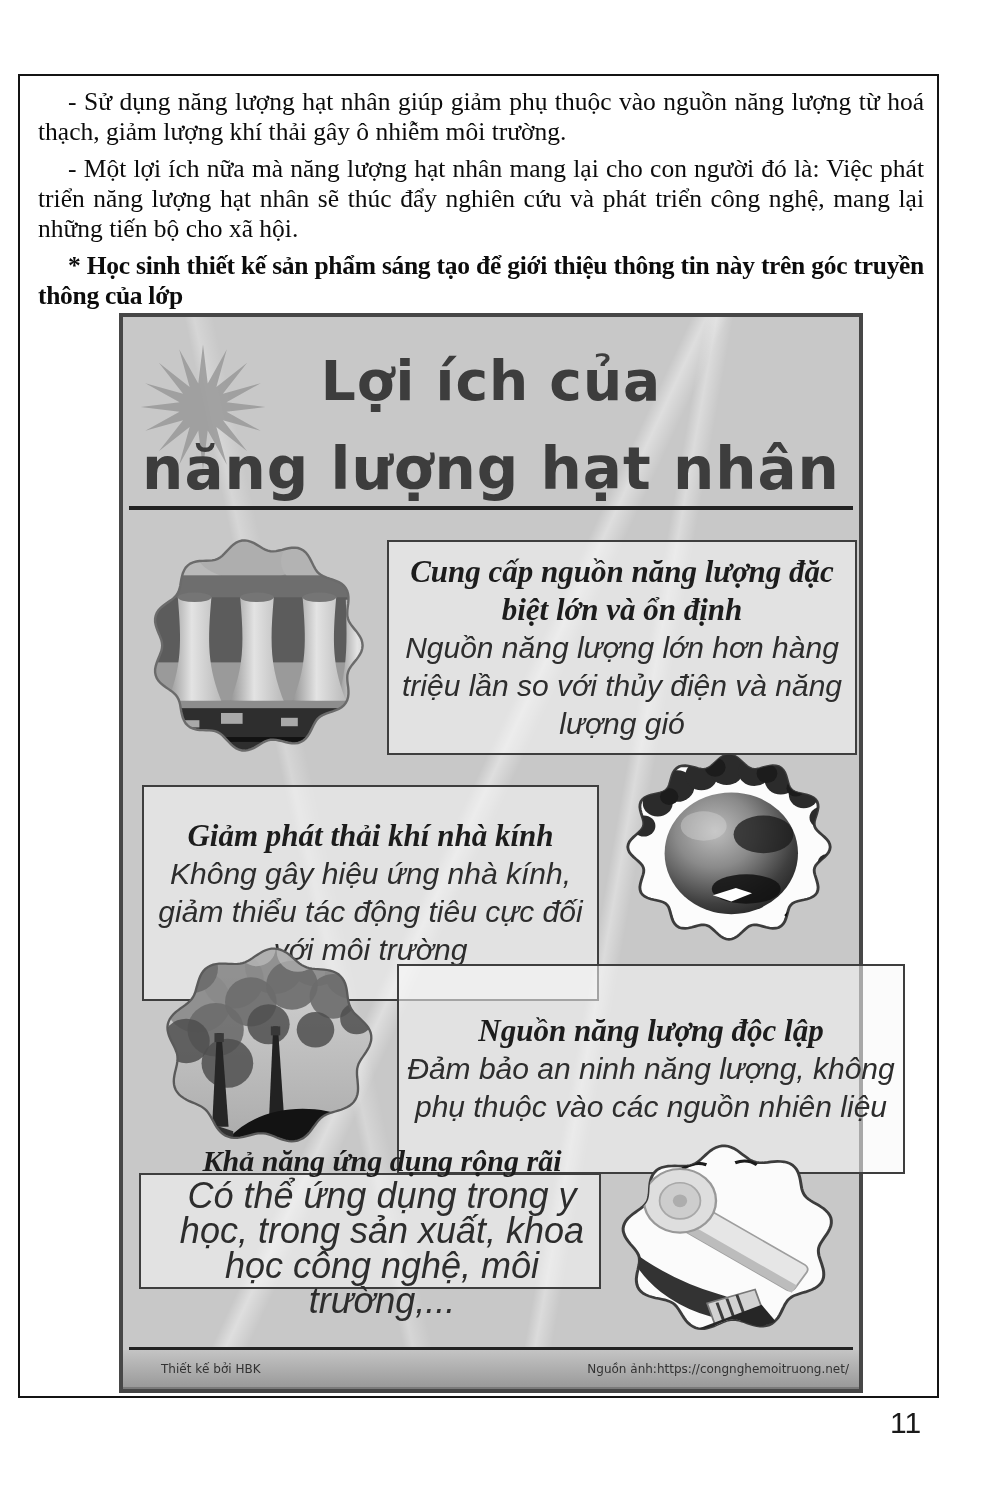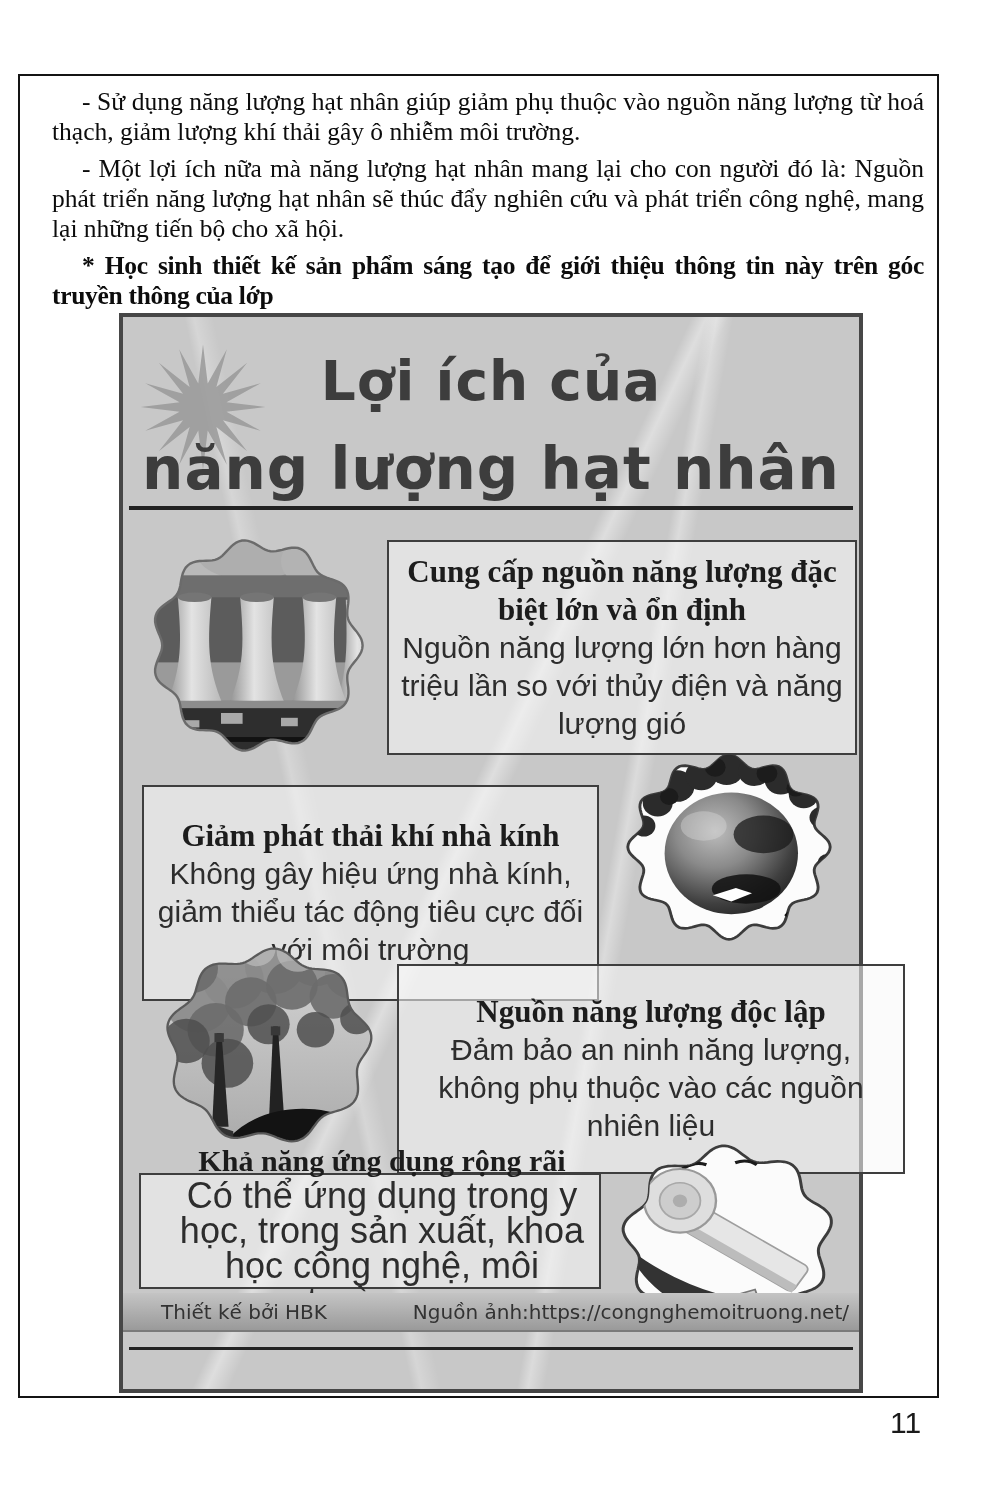--- a/index.html
+++ b/index.html
@@ -5,21 +5,21 @@
   html,body{margin:0;padding:0;background:#ffffff;}
   body{width:982px;height:1500px;position:relative;overflow:hidden;
        font-family:"Liberation Serif", serif;-webkit-font-smoothing:antialiased;}
 
   
   .frame{position:absolute;left:18px;top:74px;width:917px;height:1320px;
          border:2px solid #141414;background:#ffffff;}
 
   
   .bodytext{position:absolute;left:0;top:0;width:100%;padding:11px 13px 0 14px;box-sizing:border-box;}
-  .para{margin:0 0 7px 18px;font-size:25.5px;line-height:30px;color:#0c0c0c;
+  .para{margin:0 0 7px 4px;font-size:25.5px;line-height:30px;color:#0c0c0c;
         text-align:justify;text-indent:30px;}
   .para.bold{font-weight:bold;letter-spacing:-0.3px;}
 
   
   .poster{position:absolute;left:99px;top:237px;width:736px;height:1072px;
           border:4px solid var(--poster-border,#474747);
           background-color:var(--poster-background,#c8c8c8);
           background-image:
             linear-gradient(115deg, transparent 46%, rgba(255,255,255,.4) 47.2%, transparent 49%),
             linear-gradient(78deg, transparent 30%, rgba(255,255,255,.25) 31%, transparent 33%),
@@ -40,50 +40,50 @@
 
   .blobimg{position:absolute;}
   .blobimg svg{width:100%;height:100%;display:block;}
   .img-s1{left:14px;top:208px;width:240px;height:241px;}
   .img-s2{left:491px;top:425px;width:230px;height:210px;}
   .img-s3{left:28px;top:618px;width:235px;height:223px;}
   .img-s4{left:485px;top:816px;width:240px;height:212px;}
 
   .tbox{position:absolute;border:2px solid #3e3e3e;background:rgba(248,248,248,.55);
         display:flex;flex-direction:column;justify-content:center;
-        text-align:center;padding:4px 8px;}
+        text-align:center;padding:4px 8px;font-style:italic;}
   .tbox .hd{font-family:"Liberation Serif", serif;font-weight:bold;
             font-size:31px;line-height:38px;color:var(--heading-text,#1c1c1c);}
   .tbox .bd{font-family:"Liberation Sans", sans-serif;
             font-size:30px;line-height:38px;color:var(--body-text,#2d2d2d);}
   .box-s1{left:264px;top:223px;width:470px;height:215px;}
   .box-s2{left:19px;top:468px;width:457px;height:216px;align-items:center;}
   .box-s3{left:274px;top:647px;width:508px;height:210px;}
   .box-s4{left:16px;top:856px;width:462px;height:116px;padding-left:32px;}
   .box-s4 .hd{font-size:30px;line-height:34px;}
   .box-s4 .bd{font-size:36px;line-height:35px;}
 
-  .pfooter{position:absolute;left:0;right:0;top:976px;height:39px;
+  .pfooter{position:absolute;left:0;right:0;top:1033px;height:39px;
            background:linear-gradient(#c4c4c4,#9a9a9a);
            border-bottom:2px solid #7a7a7a;
            display:flex;align-items:center;justify-content:space-between;
            padding:0 10px 0 38px;
-           font-family:"DejaVu Sans", sans-serif;font-size:20px;color:#323232;}
+           font-family:"DejaVu Sans", sans-serif;font-size:12px;color:#323232;}
 
   .pagenum{position:absolute;left:890px;top:1406px;width:60px;text-align:left;
            font-family:"Liberation Sans", sans-serif;font-size:30px;color:#1a1a1a;}
 </style>
 </head>
 <body>
 
 <div class="frame">
 
   <div class="bodytext">
     <p class="para">- Sử dụng năng lượng hạt nhân giúp giảm phụ thuộc vào nguồn năng lượng từ hoá thạch, giảm lượng khí thải gây ô nhiễm môi trường.</p>
-    <p class="para">- Một lợi ích nữa mà năng lượng hạt nhân mang lại cho con người đó là: Nguồn phát triển năng lượng hạt nhân sẽ thúc đẩy nghiên cứu và phát triển công nghệ, mang lại những tiến bộ cho xã hội.</p>
+    <p class="para">- Một lợi ích nữa mà năng lượng hạt nhân mang lại cho con người đó là: Việc phát triển năng lượng hạt nhân sẽ thúc đẩy nghiên cứu và phát triển công nghệ, mang lại những tiến bộ cho xã hội.</p>
     <p class="para bold">* Học sinh thiết kế sản phẩm sáng tạo để giới thiệu thông tin này trên góc truyền thông của lớp</p>
   </div>
 
   <div class="poster">
 
     <svg class="star" viewBox="0 0 200 200" aria-hidden="true">
       <polygon fill="#9a9a9a" points="100.0,22.0 105.9,70.6 129.8,27.9 116.7,75.1 155.2,44.8 124.9,83.3 172.1,70.2 129.4,94.1 178.0,100.0 129.4,105.9 172.1,129.8 124.9,116.7 155.2,155.2 116.7,124.9 129.8,172.1 105.9,129.4 100.0,178.0 94.1,129.4 70.2,172.1 83.3,124.9 44.8,155.2 75.1,116.7 27.9,129.8 70.6,105.9 22.0,100.0 70.6,94.1 27.9,70.2 75.1,83.3 44.8,44.8 83.3,75.1 70.2,27.9 94.1,70.6"></polygon>
     </svg>
 
     <div class="ptitle l1">Lợi ích của</div>

